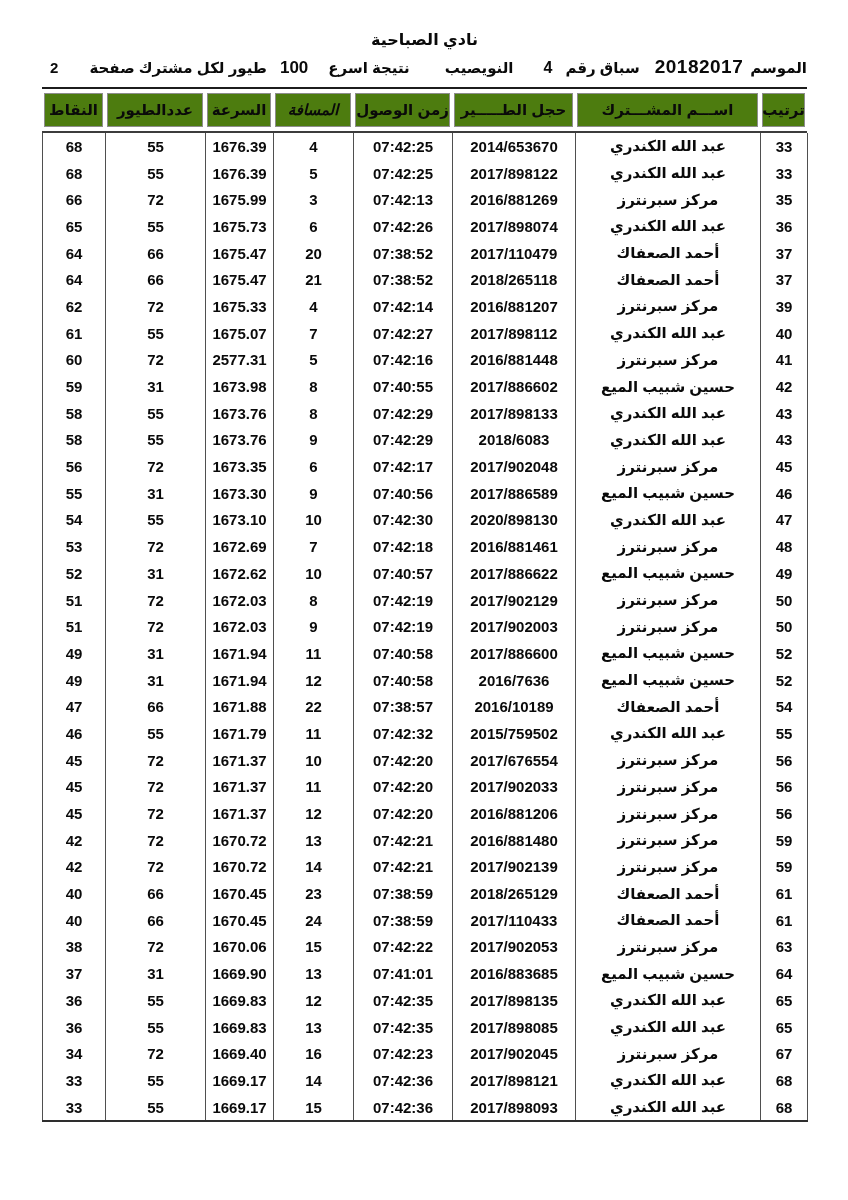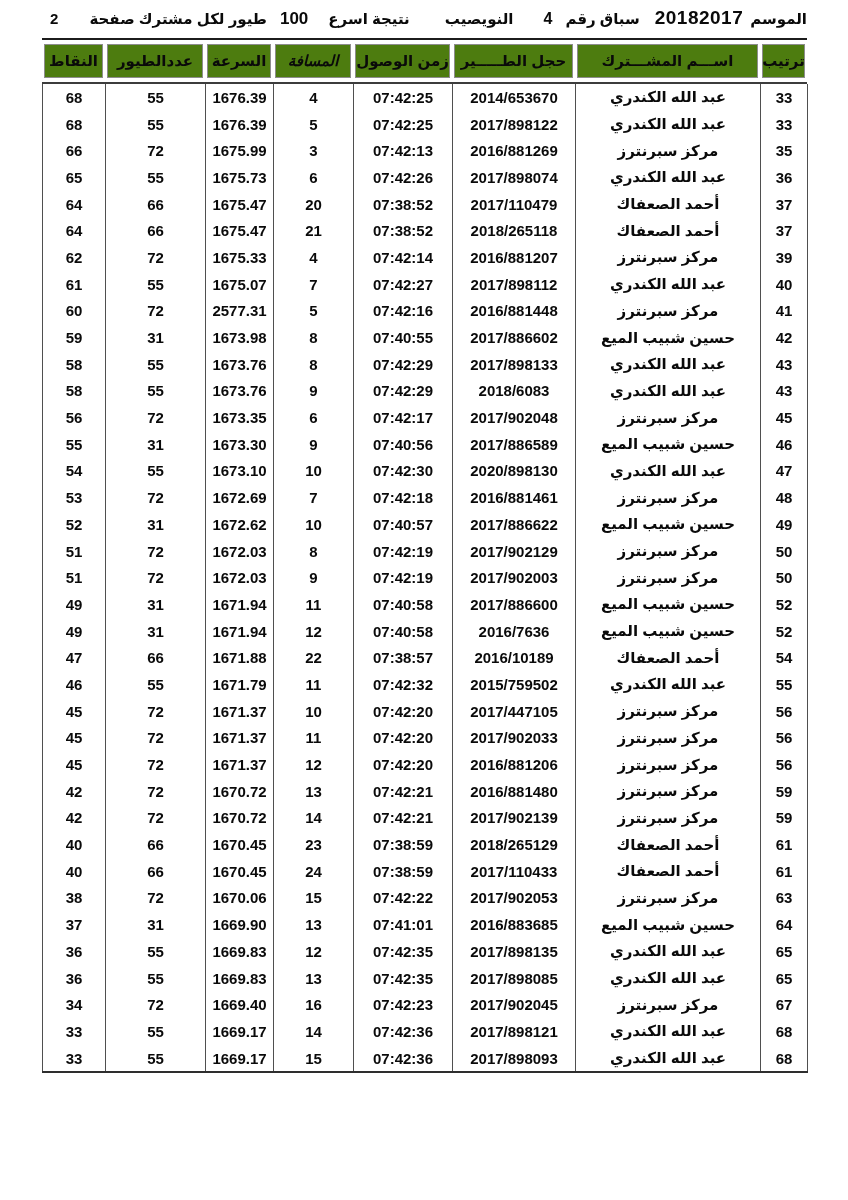--- a/index.html
+++ b/index.html
@@ -51,20 +51,21 @@
   td[data-f="name"]{text-align:right;padding-left:4px;padding-right:5px;font-size:14px;}
   td[data-f="ring"]{direction:ltr;text-align:right;padding-right:9px;}
   td[data-f="time"]{direction:ltr;text-align:center;}
   td[data-f="speed"]{direction:ltr;}
 </style>
 </head>
 <body>
 
 <div class="content">
 
+  <div class="title">نادي الصباحية</div>
 
   <div class="subtitle">
     <span class="seg ml7">الموسم</span>
     <span class="seg ml15 s-season-value">20182017</span>
     <span class="seg ml13">سباق رقم</span>
     <span class="seg ml30 s-race-num">4</span>
     <span class="seg ml35">النويصيب</span>
     <span class="seg ml20">نتيجة اسرع</span>
     <span class="seg ml13 s-count">100</span>
     <span class="seg ml31">طيور لكل مشترك صفحة</span>
@@ -320,21 +321,21 @@
       <td data-f="ring">2015/759502</td>
       <td data-f="time">07:42:32</td>
       <td data-f="distance">11</td>
       <td data-f="speed">1671.79</td>
       <td data-f="birds">55</td>
       <td data-f="points">46</td>
     </tr>
         <tr>
       <td data-f="rank">56</td>
       <td data-f="name">مركز سبرنترز</td>
-      <td data-f="ring">2017/447105</td>
+      <td data-f="ring">2017/676554</td>
       <td data-f="time">07:42:20</td>
       <td data-f="distance">10</td>
       <td data-f="speed">1671.37</td>
       <td data-f="birds">72</td>
       <td data-f="points">45</td>
     </tr>
         <tr>
       <td data-f="rank">56</td>
       <td data-f="name">مركز سبرنترز</td>
       <td data-f="ring">2017/902033</td>

